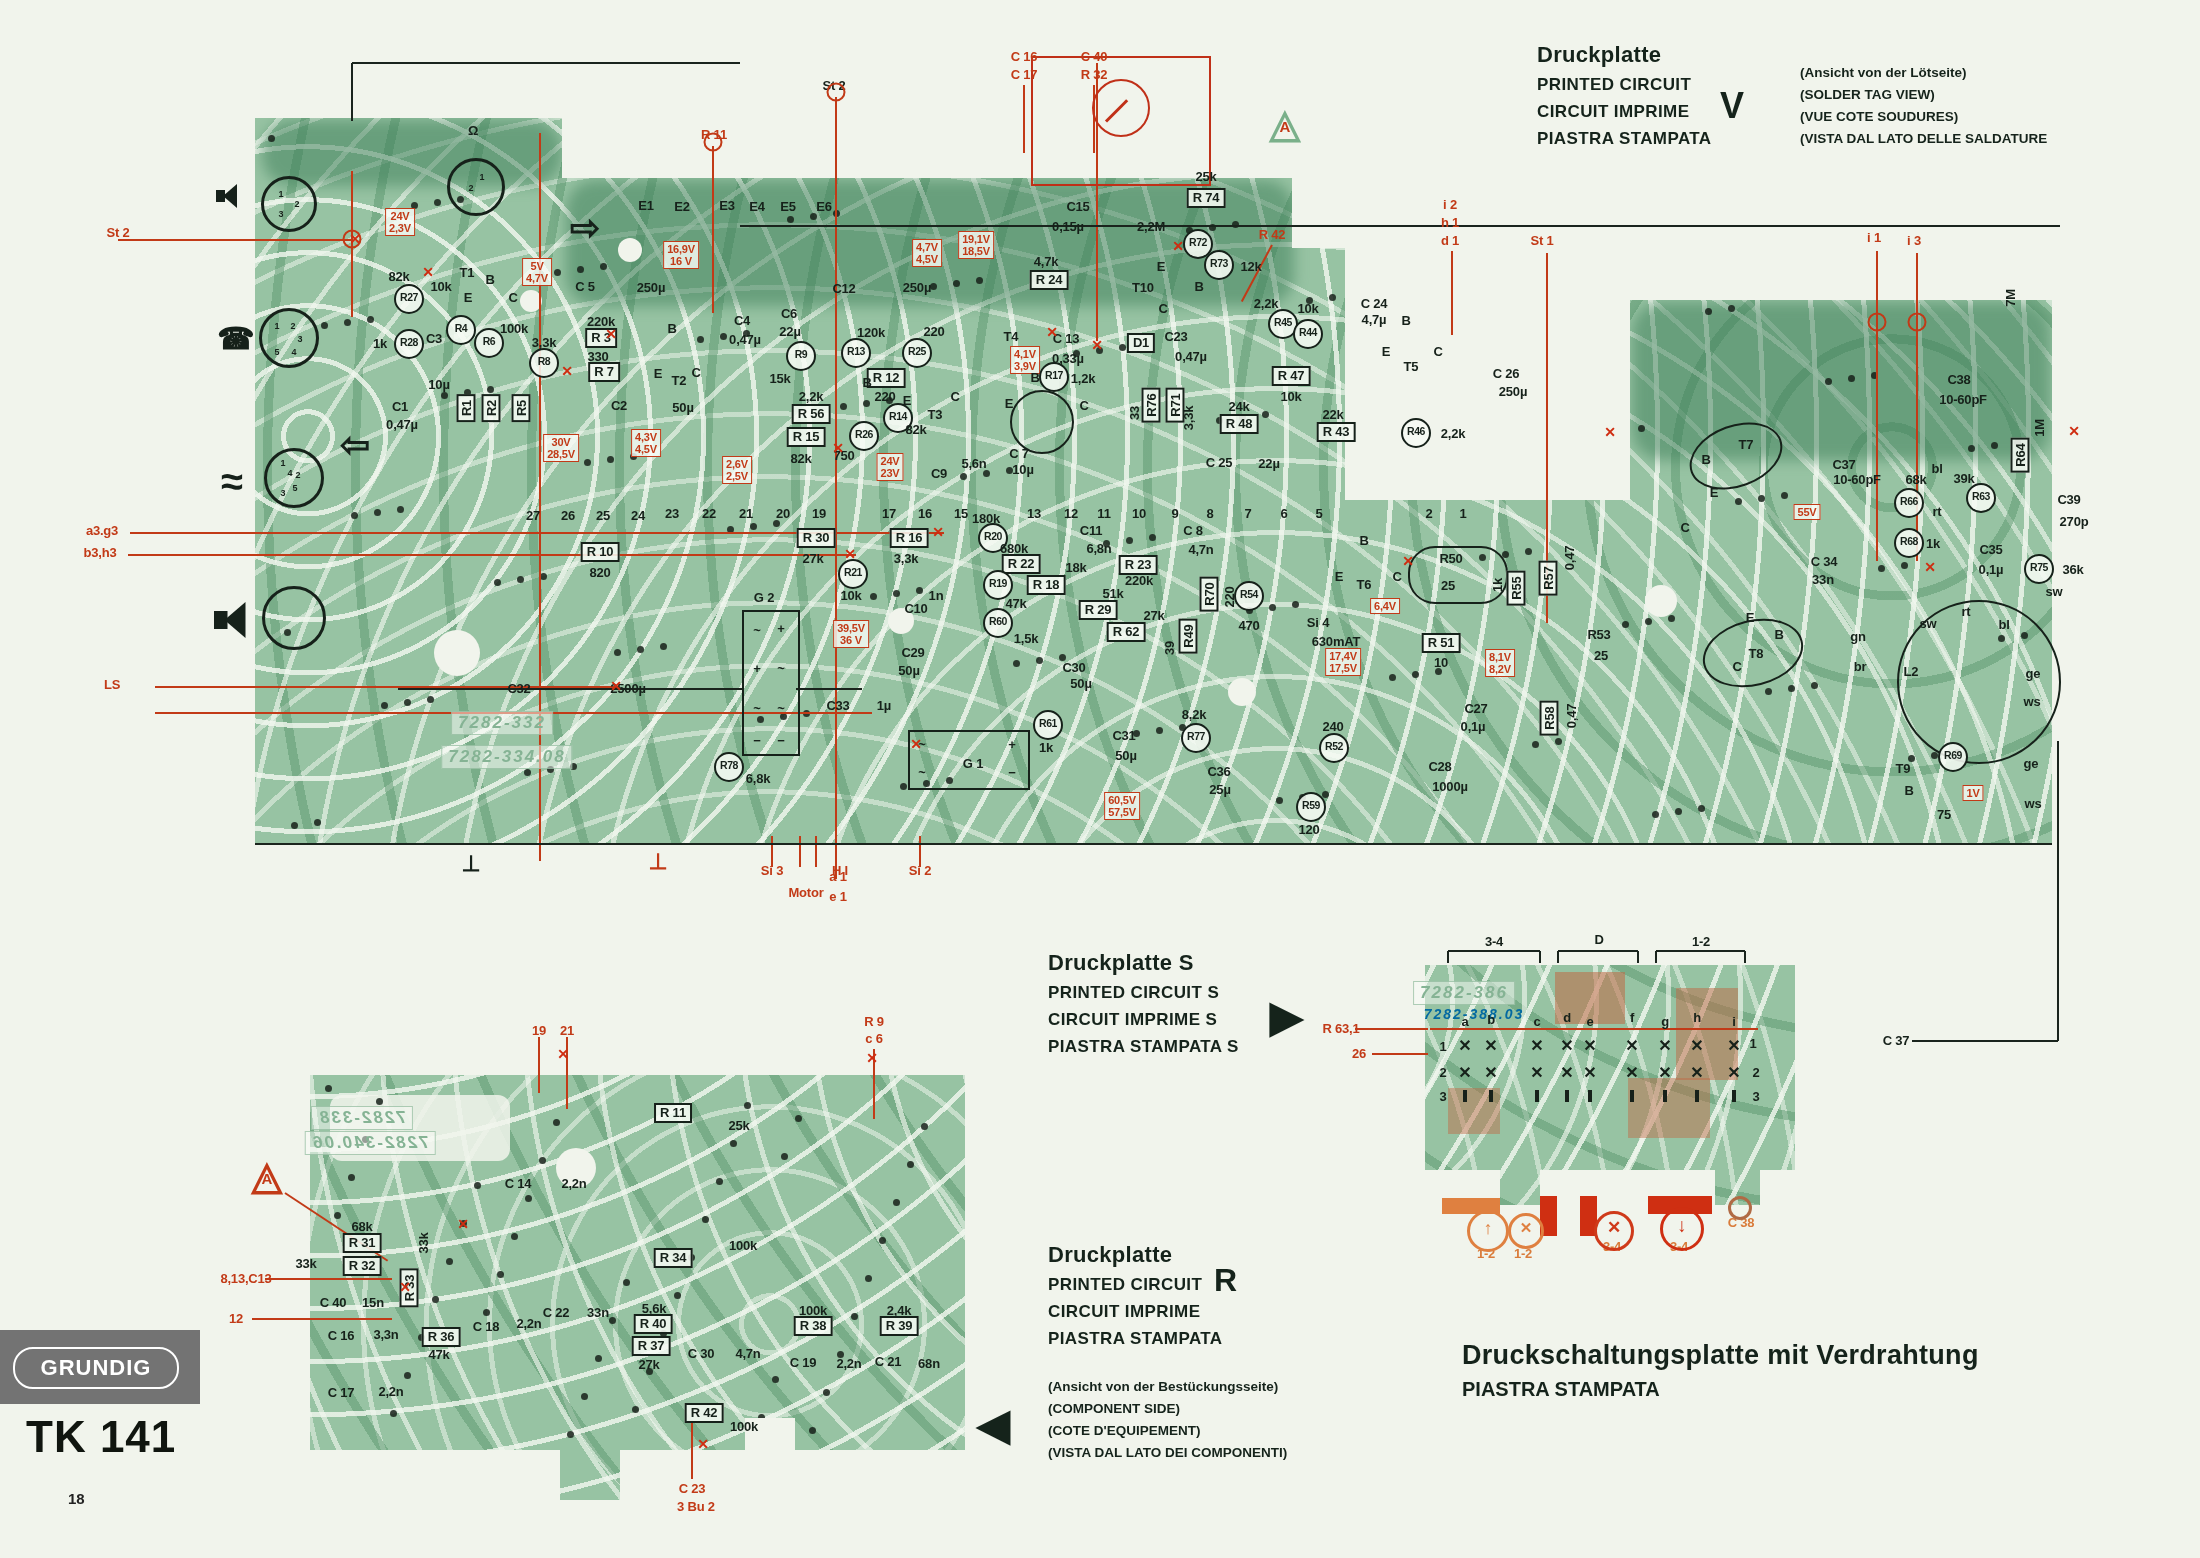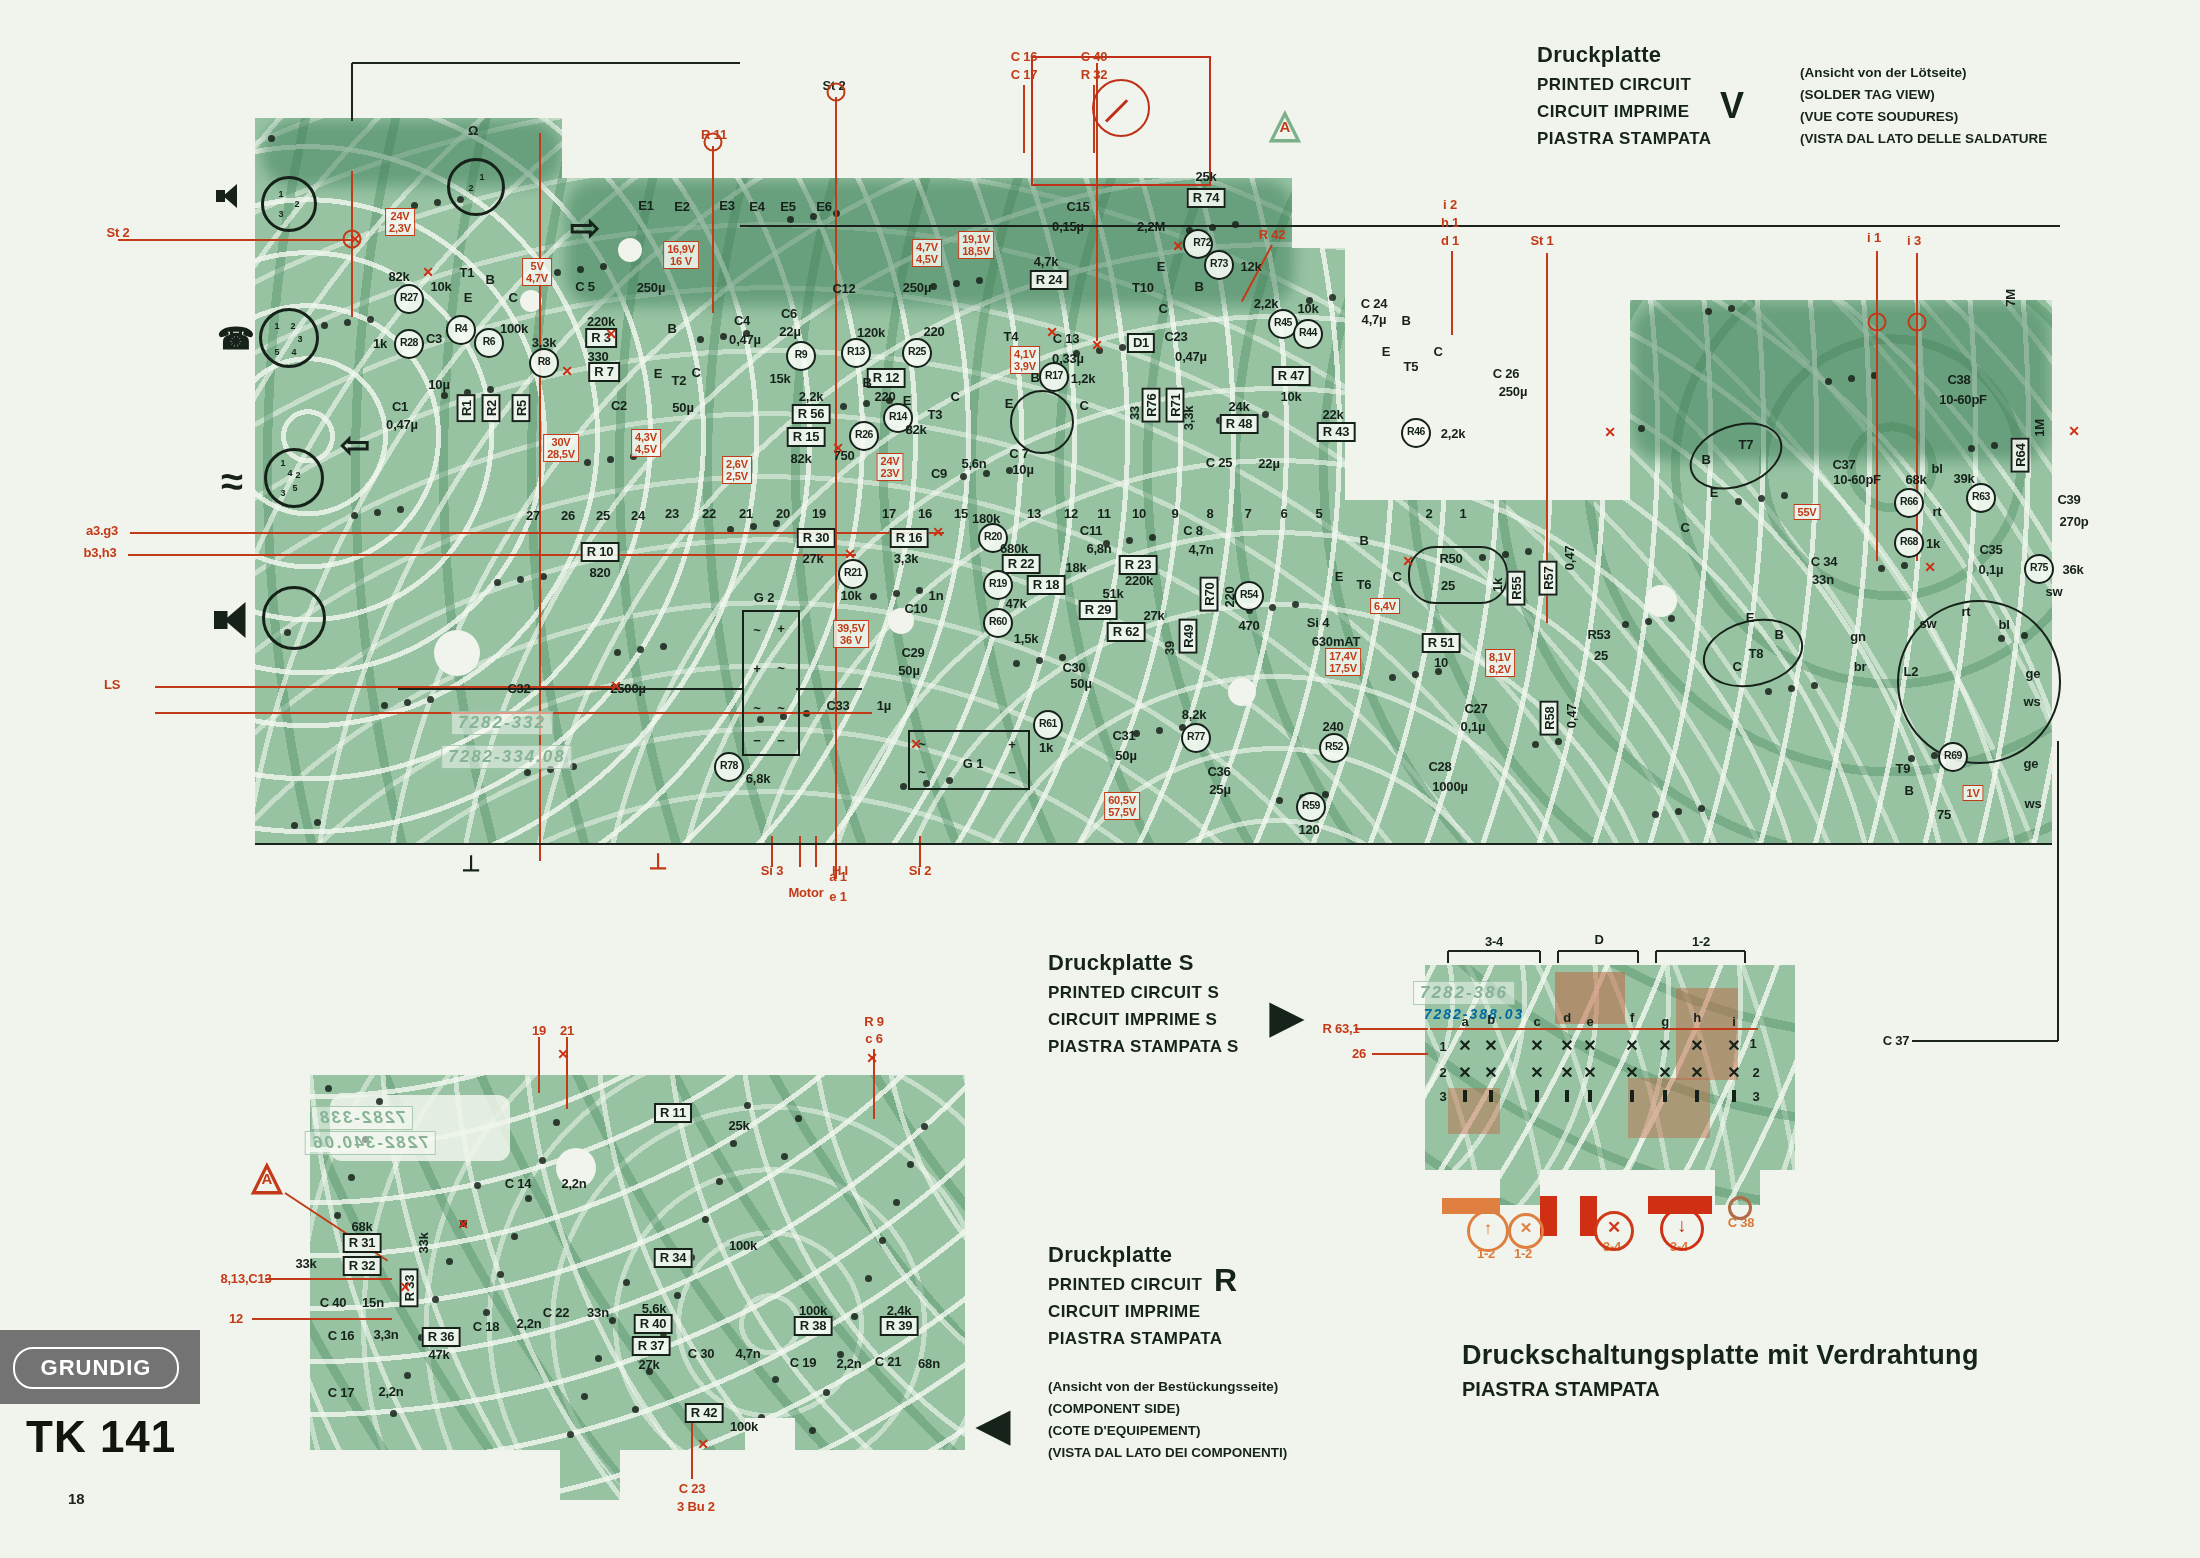--- a/index.html
+++ b/index.html
@@ -518,21 +518,21 @@
     <div class="lbl k" style="left: 1083px; top: 378px;">1,2k</div>
     <div class="lbl k" style="left: 1009px; top: 403px;">E</div>
     <div class="lbl k" style="left: 1084px; top: 405px;">C</div>
     <div class="lbl k" style="left: 1143px; top: 287px;">T10</div>
     <div class="lbl k" style="left: 1161px; top: 266px;">E</div>
     <div class="lbl k" style="left: 1199px; top: 286px;">B</div>
     <div class="lbl k" style="left: 1163px; top: 308px;">C</div>
     <div class="lbl k" style="left: 1078px; top: 206px;">C15</div>
     <div class="lbl k" style="left: 1068px; top: 226px;">0,15µ</div>
     <div class="lbl k" style="left: 1151px; top: 226px;">2,2M</div>
-    <div class="lbl kc" style="left: 1198px; top: 244px; text-align: right;">R72</div>
+    <div class="lbl kc" style="left: 1198px; top: 244px;">R72</div>
     <div class="lbl k" style="left: 1206px; top: 176px;">25k</div>
     <div class="lbl kb" style="left: 1206px; top: 198px;">R 74</div>
     <div class="lbl kc" style="left: 1219px; top: 265px;">R73</div>
     <div class="lbl k" style="left: 1251px; top: 266px;">12k</div>
     <div class="lbl k" style="left: 1266px; top: 303px;">2,2k</div>
     <div class="lbl k" style="left: 1308px; top: 308px;">10k</div>
     <div class="lbl kc" style="left: 1283px; top: 324px;">R45</div>
     <div class="lbl kc" style="left: 1308px; top: 334px;">R44</div>
     <div class="lbl k" style="left: 1374px; top: 303px;">C 24</div>
     <div class="lbl k" style="left: 1374px; top: 319px;">4,7µ</div>

